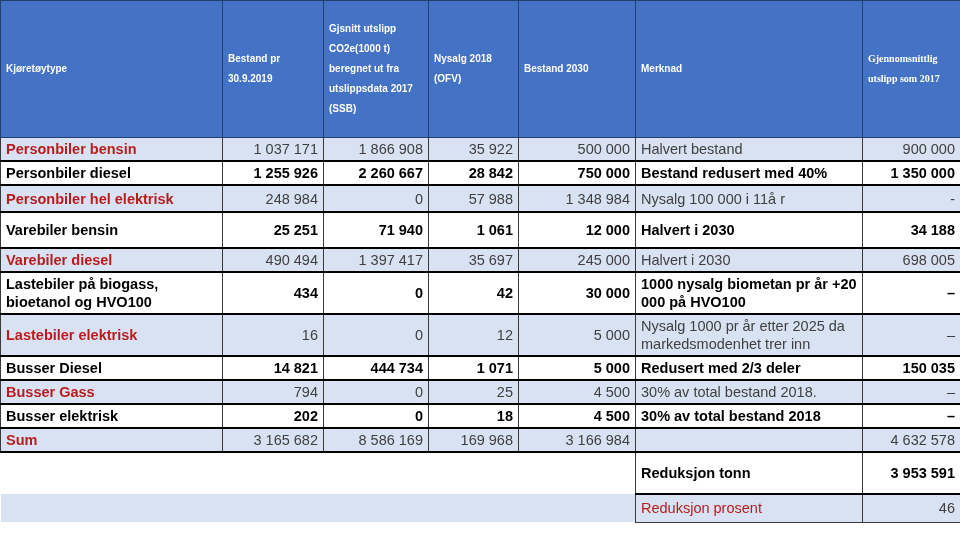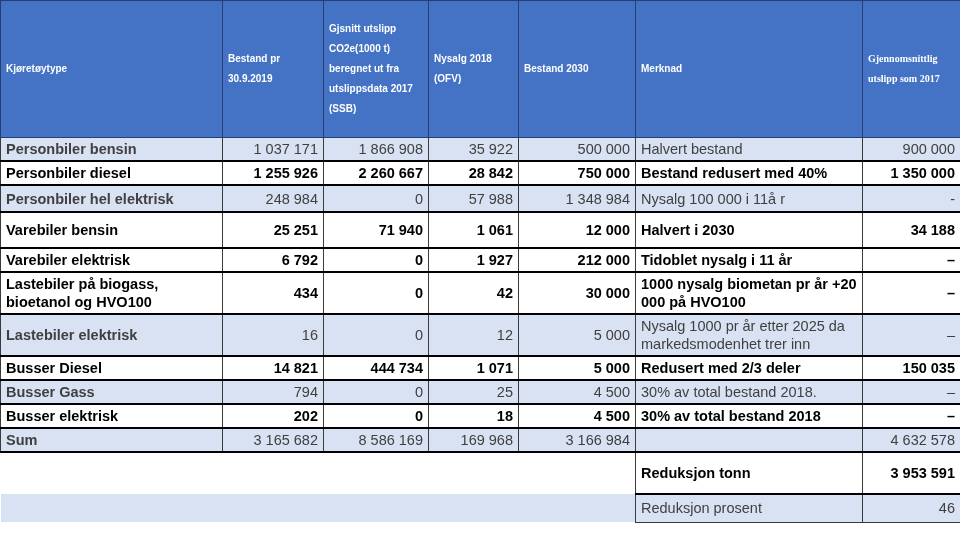--- a/index.html
+++ b/index.html
@@ -37,21 +37,21 @@
   thead th.wrap-any { overflow-wrap: anywhere; font-family: Liberation Serif, serif; }
   tbody td {
     border: 1px solid var(--border-c);
     vertical-align: middle;
     line-height: 18px;
     color: var(--text-c);
     background: #ffffff;
   }
   tr.shade td { background: var(--shade-bg); }
   td.num { text-align: right; }
-  td.rowlabel { font-weight: 700; color: #404040; }
+  td.rowlabel { font-weight: 700; color: #b91c1c; }
   td.merknad { text-align: left; }
   tr.boldrow td {
     font-weight: 700;
     color: var(--bold-text-c);
     border-top: 2px solid var(--bold-border-c);
     border-bottom: 2px solid var(--bold-border-c);
   }
   td.footer-left { border: none; }
   tr.footer-row td.footer-left { border-left: none; border-bottom: none; }
 </style>
@@ -110,28 +110,28 @@
         </tr>
         <tr class="boldrow" style="height: 36px;">
           <td class="rowlabel">Varebiler bensin</td>
           <td class="num">25 251</td>
           <td class="num">71 940</td>
           <td class="num">1 061</td>
           <td class="num">12 000</td>
           <td class="merknad">Halvert i 2030</td>
           <td class="num">34 188</td>
         </tr>
-        <tr class="boldrow" style="height: 21px;">
-          <td class="rowlabel">Varebiler elektrisk</td>
-          <td class="num">6 792</td>
-          <td class="num">0</td>
-          <td class="num">1 927</td>
-          <td class="num">212 000</td>
-          <td class="merknad">Tidoblet nysalg i 11 år</td>
-          <td class="num">–</td>
+        <tr class="shade" style="height: 21px;">
+          <td class="rowlabel">Varebiler diesel</td>
+          <td class="num">490 494</td>
+          <td class="num">1 397 417</td>
+          <td class="num">35 697</td>
+          <td class="num">245 000</td>
+          <td class="merknad">Halvert i 2030</td>
+          <td class="num">698 005</td>
         </tr>
         <tr class="boldrow" style="height: 42px;">
           <td class="rowlabel">Lastebiler på biogass, bioetanol og HVO100</td>
           <td class="num">434</td>
           <td class="num">0</td>
           <td class="num">42</td>
           <td class="num">30 000</td>
           <td class="merknad">1000 nysalg biometan pr år +20 000 på HVO100</td>
           <td class="num">–</td>
         </tr>

